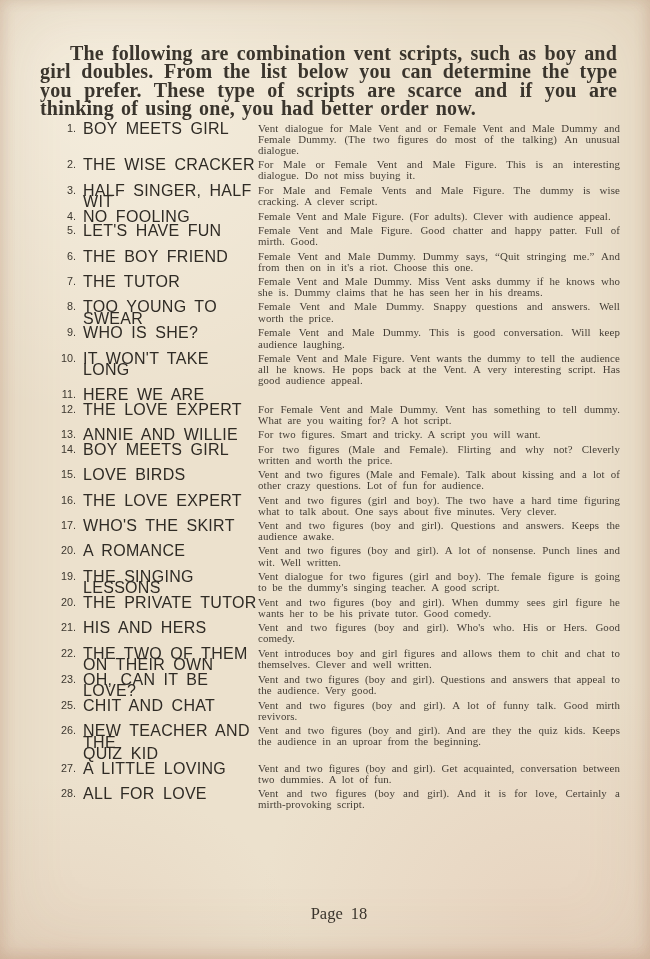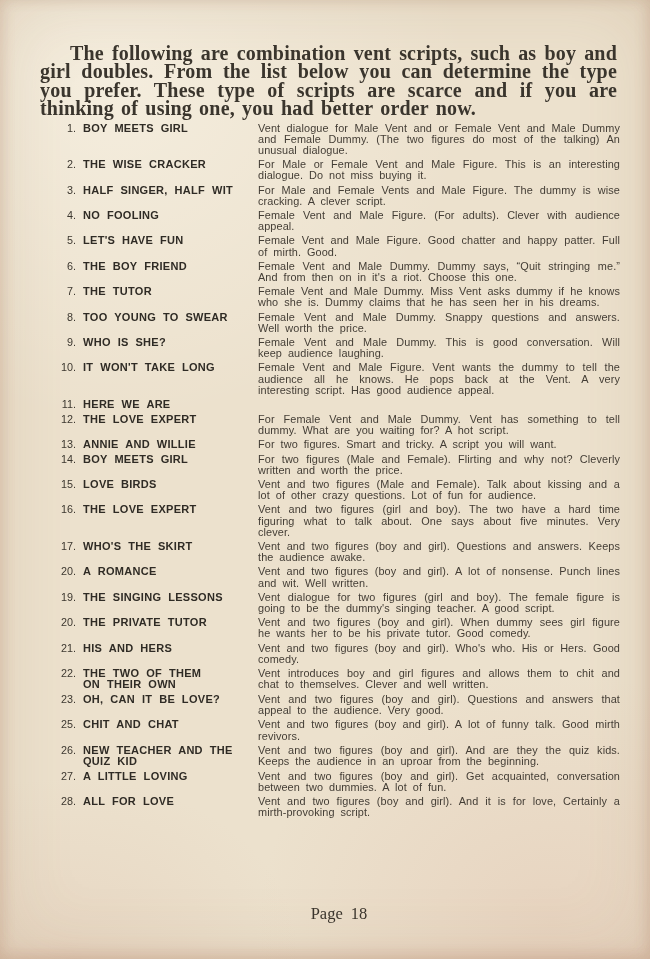--- a/index.html
+++ b/index.html
@@ -42,34 +42,35 @@
   .num {
     flex:none; width:20px;
     text-align:right;
     font-size:10.8px; line-height:11.3px;
     color:#3c372f;
   }
 
   .title {
     flex:none; width:175px;
     margin-left:7px;
-    font-weight:700;
-    font-size:11px; line-height:11.5px;
+    font-weight:400;
+    font-size:16px; line-height:11.5px;
     letter-spacing:0.3px; word-spacing:3.5px;
     white-space:pre-line;
     color:#2f2b25;
   }
 
   .desc {
     flex:none; width:362px;
     font-size:10.9px; line-height:11.2px;
     text-align:justify;
     word-spacing:2.8px;
     letter-spacing:0.1px;
     color:#433d35;
+    font-family:Liberation Serif, serif;
   }
 
   .footer {
     position:absolute; left:14px; top:904px; width:650px;
     text-align:center;
     font-family:"Liberation Serif", serif;
     font-size:16.5px;
     word-spacing:4px;
     color:#3a342c;
   }

